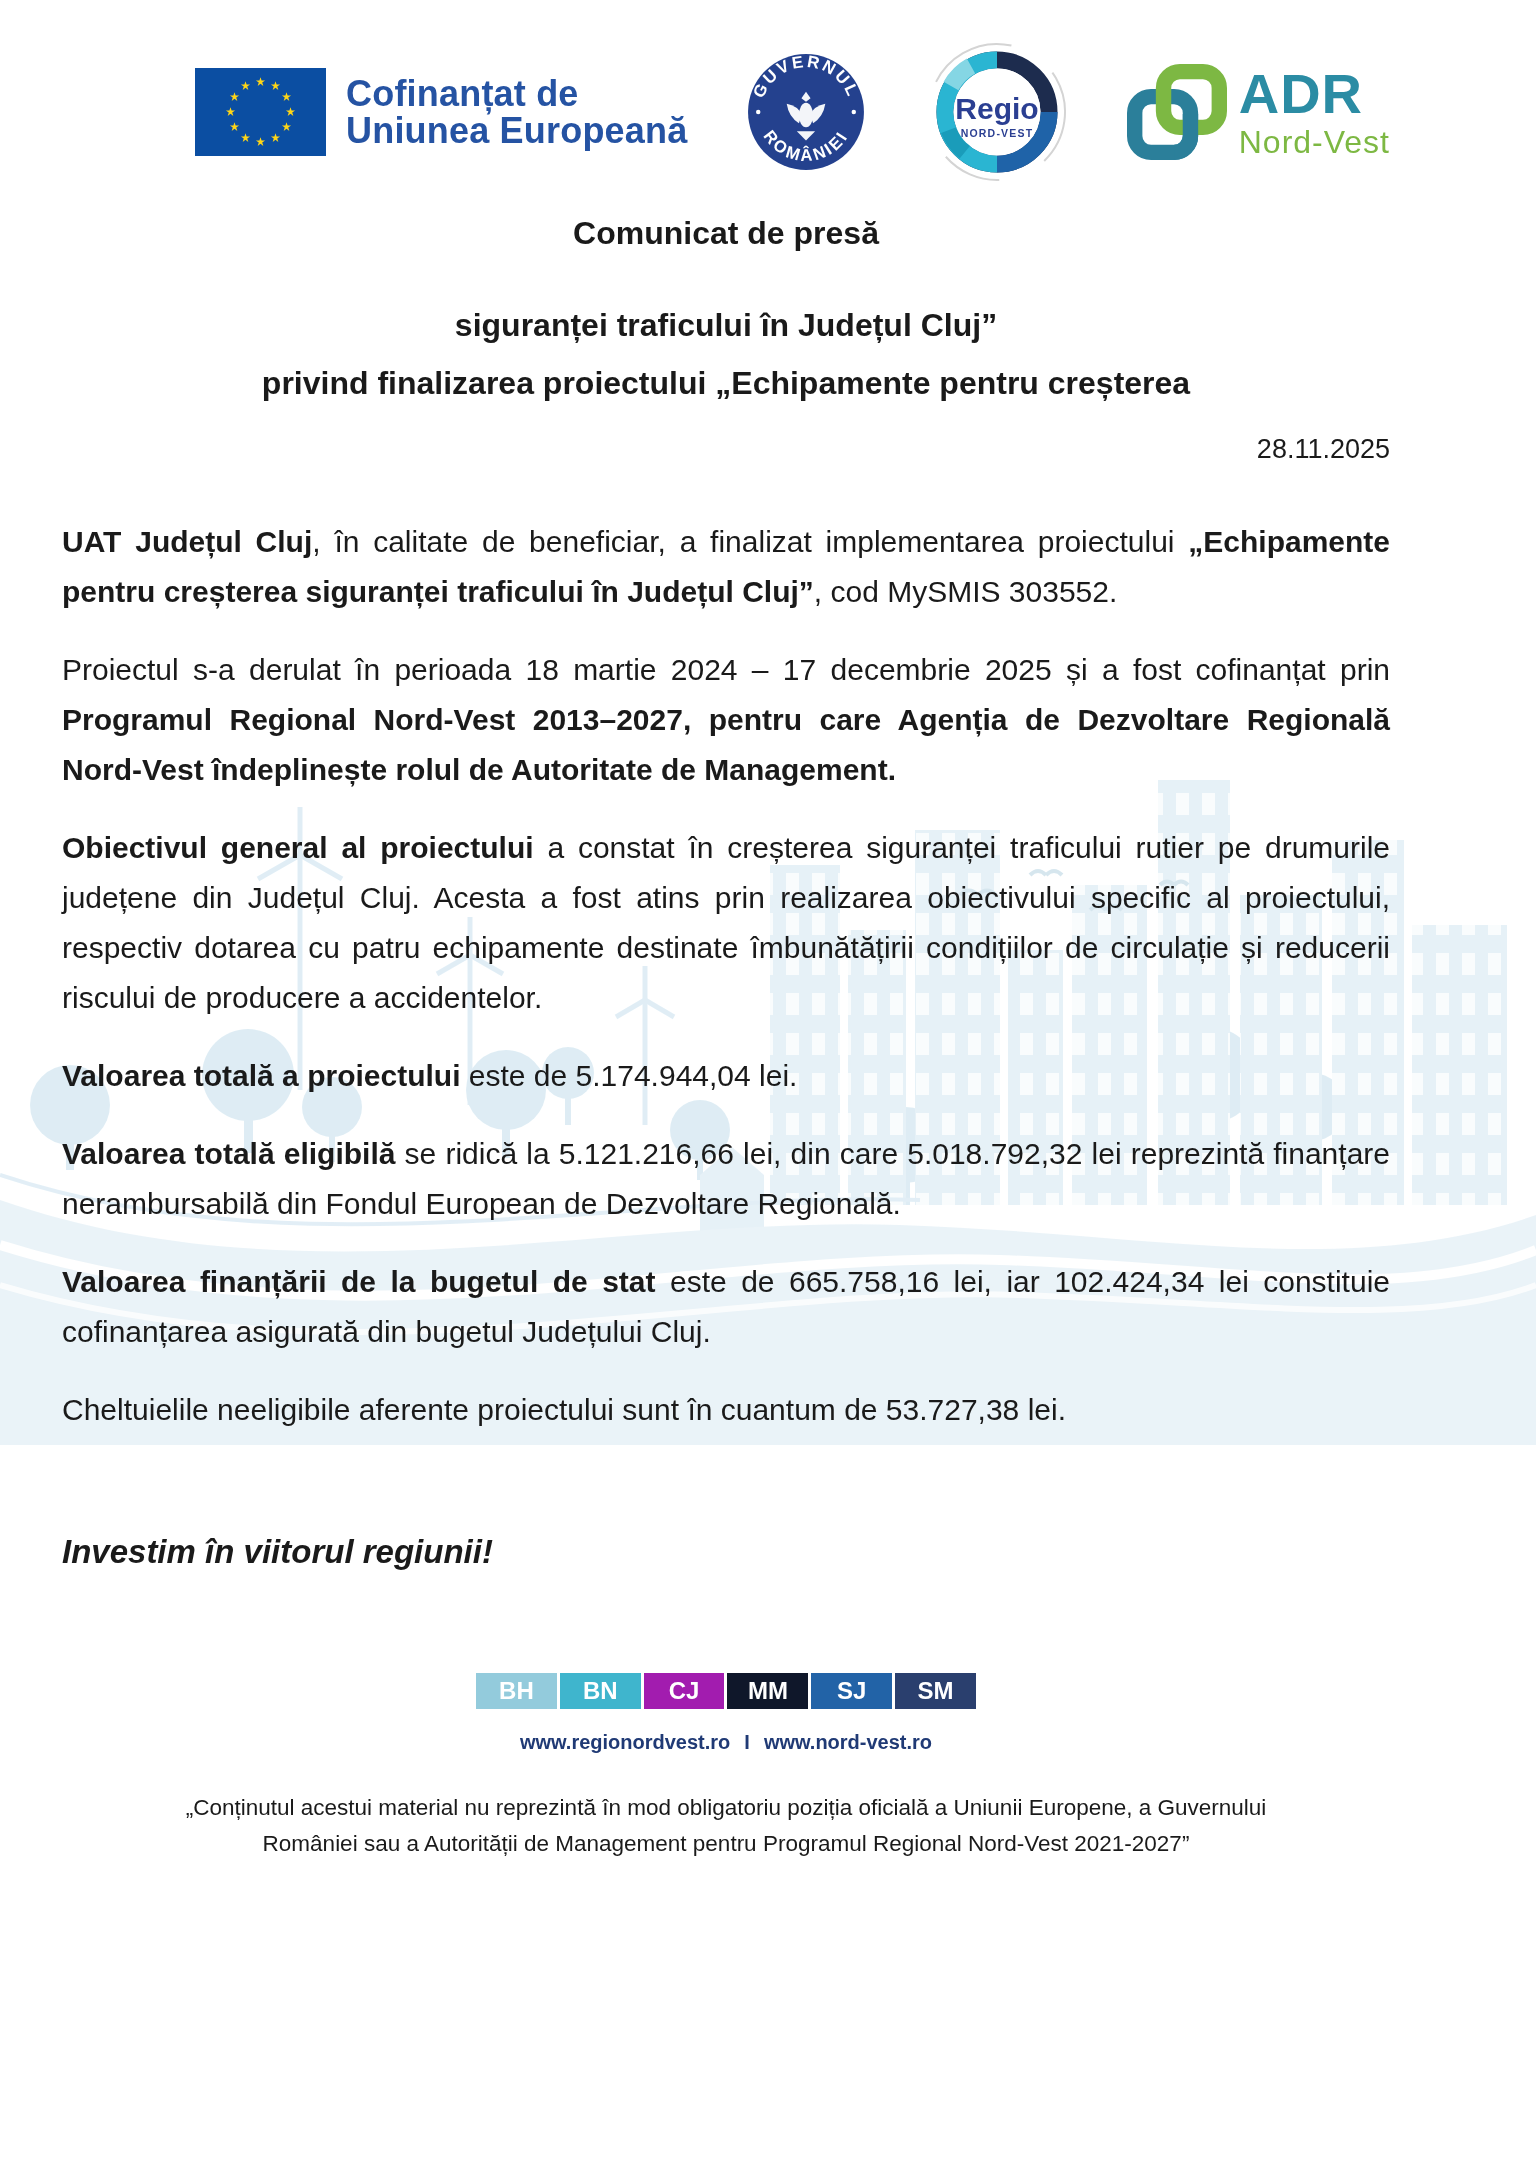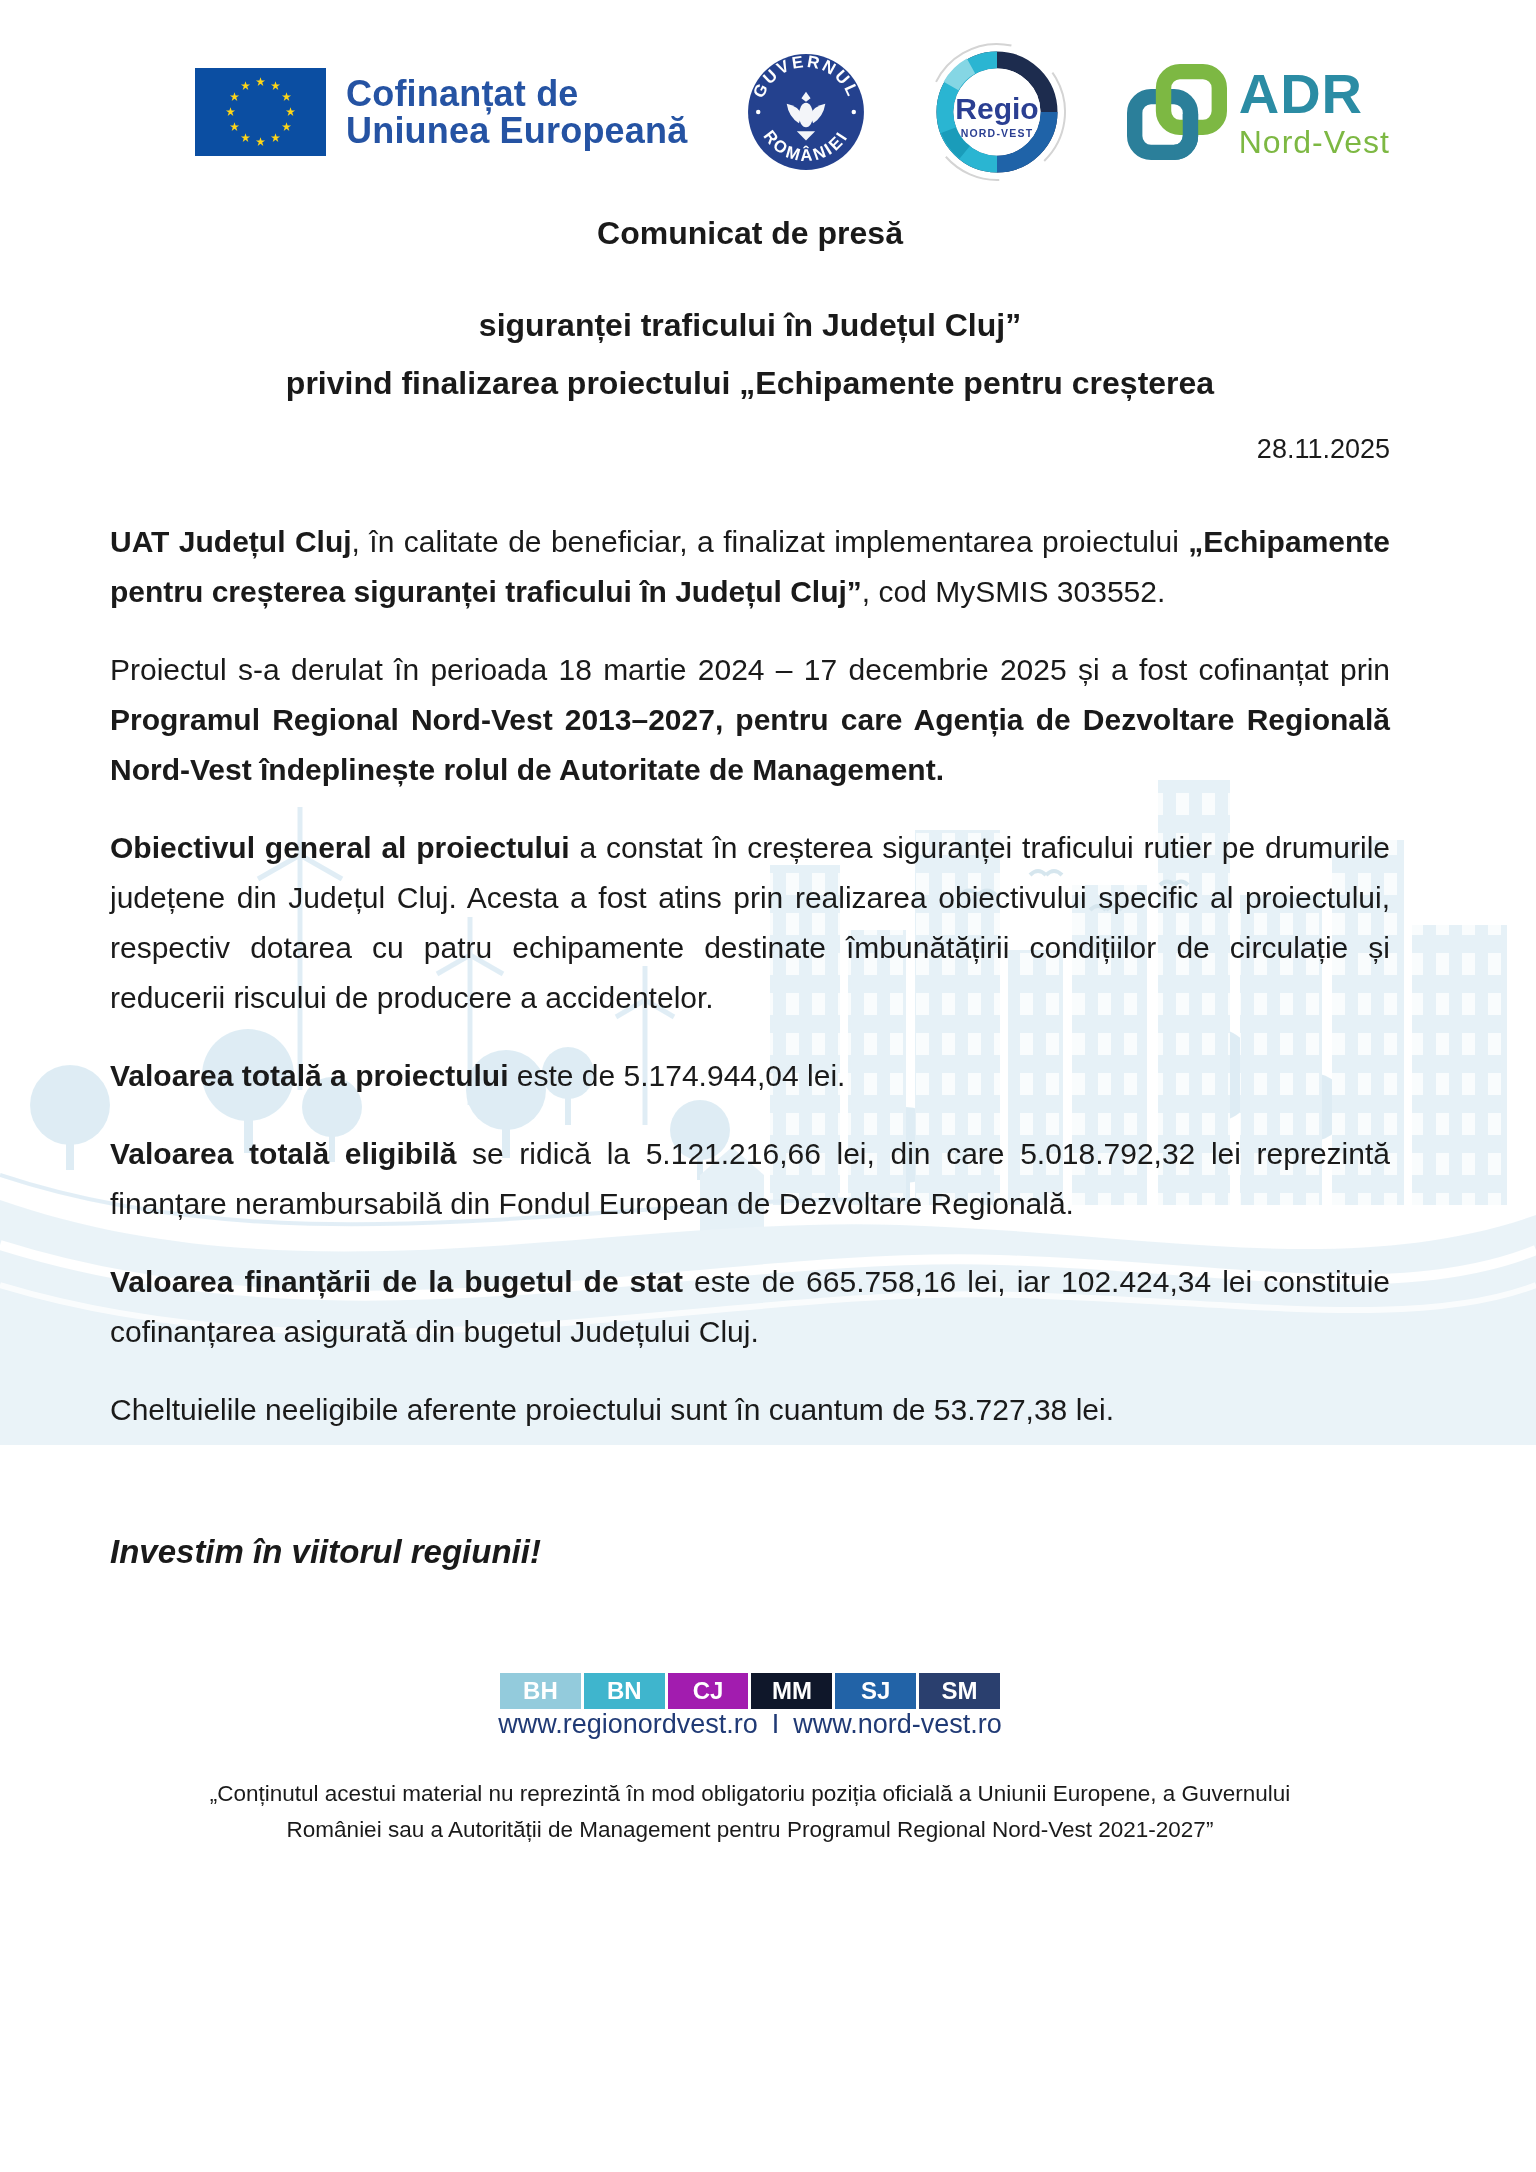--- a/index.html
+++ b/index.html
@@ -19,33 +19,33 @@
   }
   .eu-block{display:flex;align-items:center;gap:20px;}
   .eu-text{font-weight:bold;font-size:36px;line-height:37px;color:#2553a3;letter-spacing:.2px;}
   .adr-block{display:flex;align-items:center;gap:12px;}
   .adr-text{display:flex;flex-direction:column;line-height:1;}
   .adr-name{font-size:56px;font-weight:800;color:#2b8ca4;letter-spacing:1px;}
   .adr-sub{font-size:32px;color:#7db843;margin-top:4px;letter-spacing:1px;}
   
   .watermark{position:absolute;top:745px;left:0;width:1536px;height:700px;z-index:0;opacity:.5;pointer-events:none;}
   
-  .content{position:relative;z-index:2;padding:215px 146px 0 110px;}
+  .content{position:relative;z-index:2;padding:215px 146px 0 62px;}
   .doc-title{text-align:center;font-size:32px;font-weight:bold;margin:0;}
   .doc-subtitle{text-align:center;font-size:32px;font-weight:bold;line-height:58px;margin-top:44px;}
   .doc-date{text-align:right;font-size:27px;margin-top:22px;}
   .body-text{margin-top:52px;}
   .body-text p{font-size:30px;line-height:50px;text-align:justify;margin:0 0 28px 0;}
   .b{font-weight:bold;}
   .slogan{text-align:left;font-size:33px;font-weight:bold;font-style:italic;margin-top:98px;}
   
   .county-strip{margin:102px auto 0;width:500px;height:36px;display:flex;gap:3px;}
   .county{flex:1;display:flex;align-items:center;justify-content:center;
           color:#ffffff;font-weight:bold;font-size:24px;}
-  .websites{text-align:center;font-size:27px;font-weight:normal;color:#203a75;}
+  .websites{text-align:center;margin-top:22px;font-size:20px;font-weight:bold;color:#203a75;}
   .websites .sep{margin:0 14px;}
   .websites a{color:#203a75;text-decoration:none;}
   .disclaimer{text-align:center;margin-top:36px;font-size:22.5px;line-height:36px;color:#1a1a1a;}
 </style>
 </head>
 <body>
 
 <div class="page">
 
   <div class="header">

